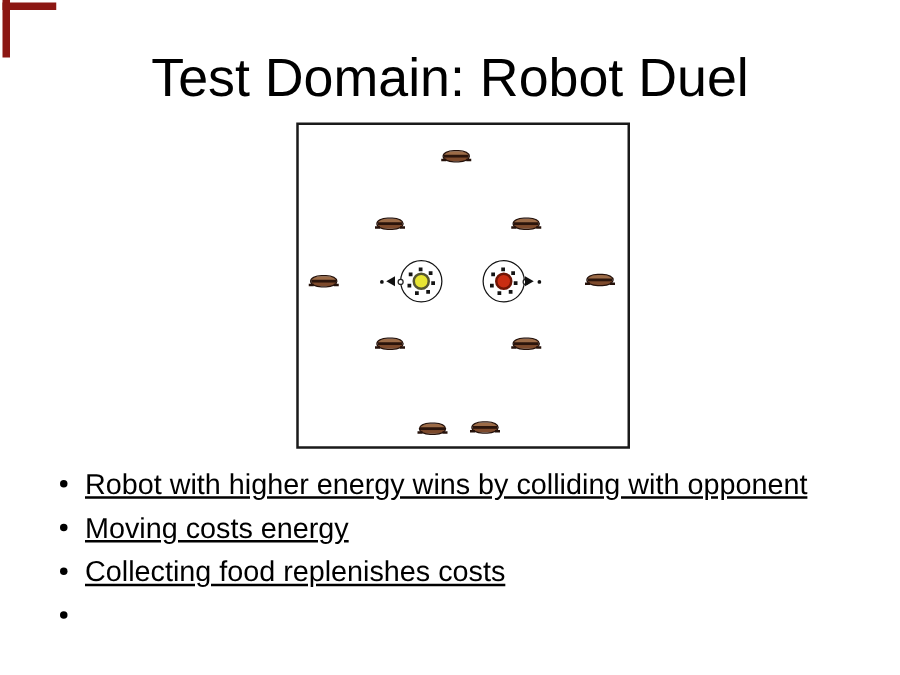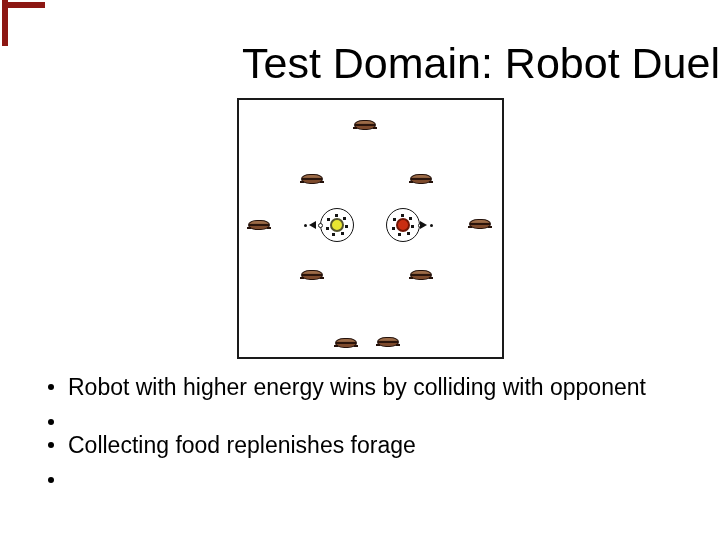--- a/index.html
+++ b/index.html
@@ -13,21 +13,21 @@
   }
   * { box-sizing: border-box; }
 
   .corner-mark { position: absolute; }
   .corner-v { left: 2px; top: 0; width: 6px; height: 46px; }
   .corner-h { left: 2px; top: 2px; width: 43px; height: 6px; }
 
   .slide-title {
     position: absolute;
     left: 0; right: 0; top: 42px;
-    text-align: right;
+    text-align: center;
     font-size: 43px;
     line-height: 1.0;
     font-weight: 400;
     white-space: nowrap;
   }
 
   .arena {
     position: absolute;
     border: 2px solid #1a1a1a;
     background: #ffffff;
@@ -103,21 +103,21 @@
     font-size: 23px;
     line-height: 30px;
   }
   .bullet-dot {
     flex: 0 0 auto;
     width: 6px; height: 6px;
     border-radius: 50%;
     background: #000;
     margin: 12px 14px 0 8px;
   }
-  .bullet-text { white-space: pre-line; }
+  .bullet-text { white-space: pre-line; text-decoration: underline; }
 </style>
 </head>
 <body>
 
 <div class="corner-mark corner-v" style="background: rgb(140, 23, 19);"></div>
 <div class="corner-mark corner-h" style="background: rgb(140, 23, 19);"></div>
 
 <div class="slide-title">Test Domain: Robot Duel</div>
 
 <div class="arena" style="left: 237px; top: 98px; width: 267px; height: 261px; border-color: rgb(26, 26, 26);">
@@ -160,21 +160,22 @@
     <div class="hdot" style="top: 123.5px; left: 191px;"></div>
   </div>
 
 <ul class="bullets">
   <li>
     <span class="bullet-dot"></span>
     <span class="bullet-text">Robot with higher energy wins by colliding with opponent</span>
   </li>
   <li>
     <span class="bullet-dot"></span>
+    <span class="bullet-text">Moving costs energy</span>
   </li>
   <li>
     <span class="bullet-dot"></span>
-    <span class="bullet-text">Collecting food replenishes forage</span>
+    <span class="bullet-text">Collecting food replenishes costs</span>
   </li>
   <li>
     <span class="bullet-dot"></span>
   </li>
 </ul>
 
 </body></html>

